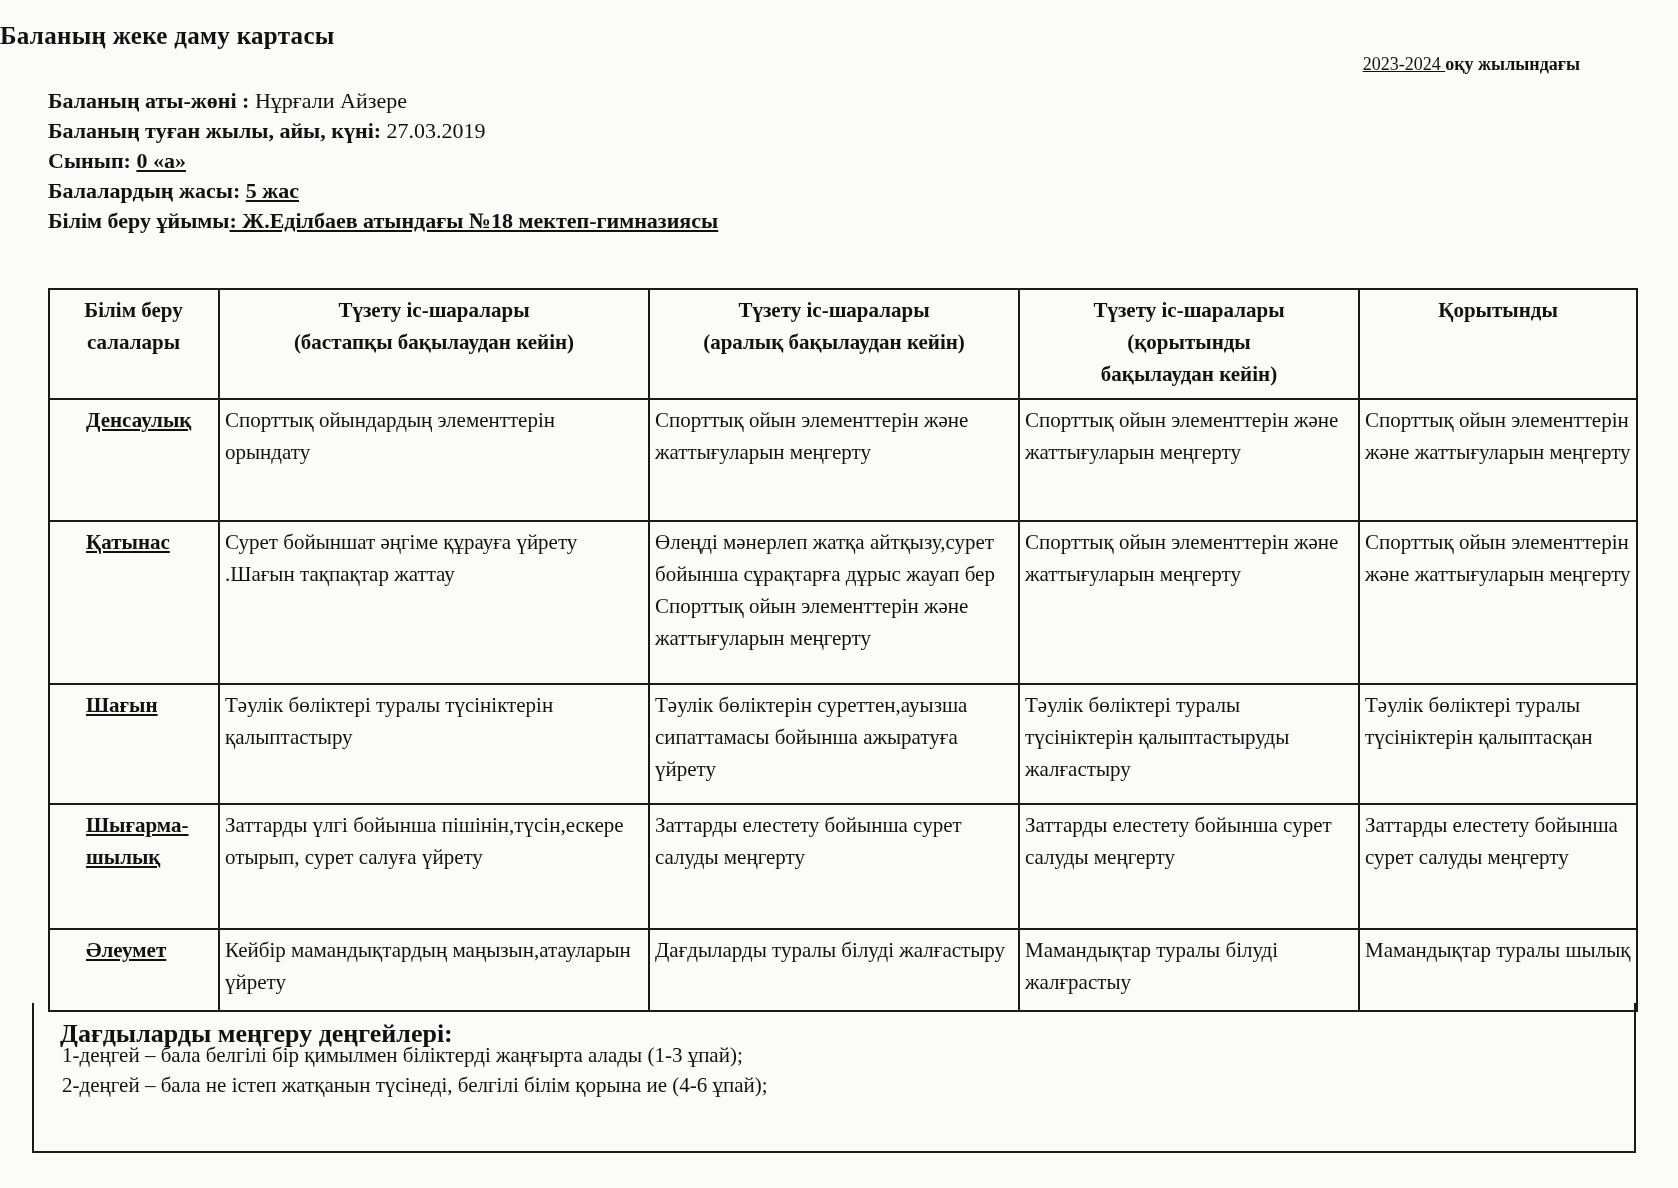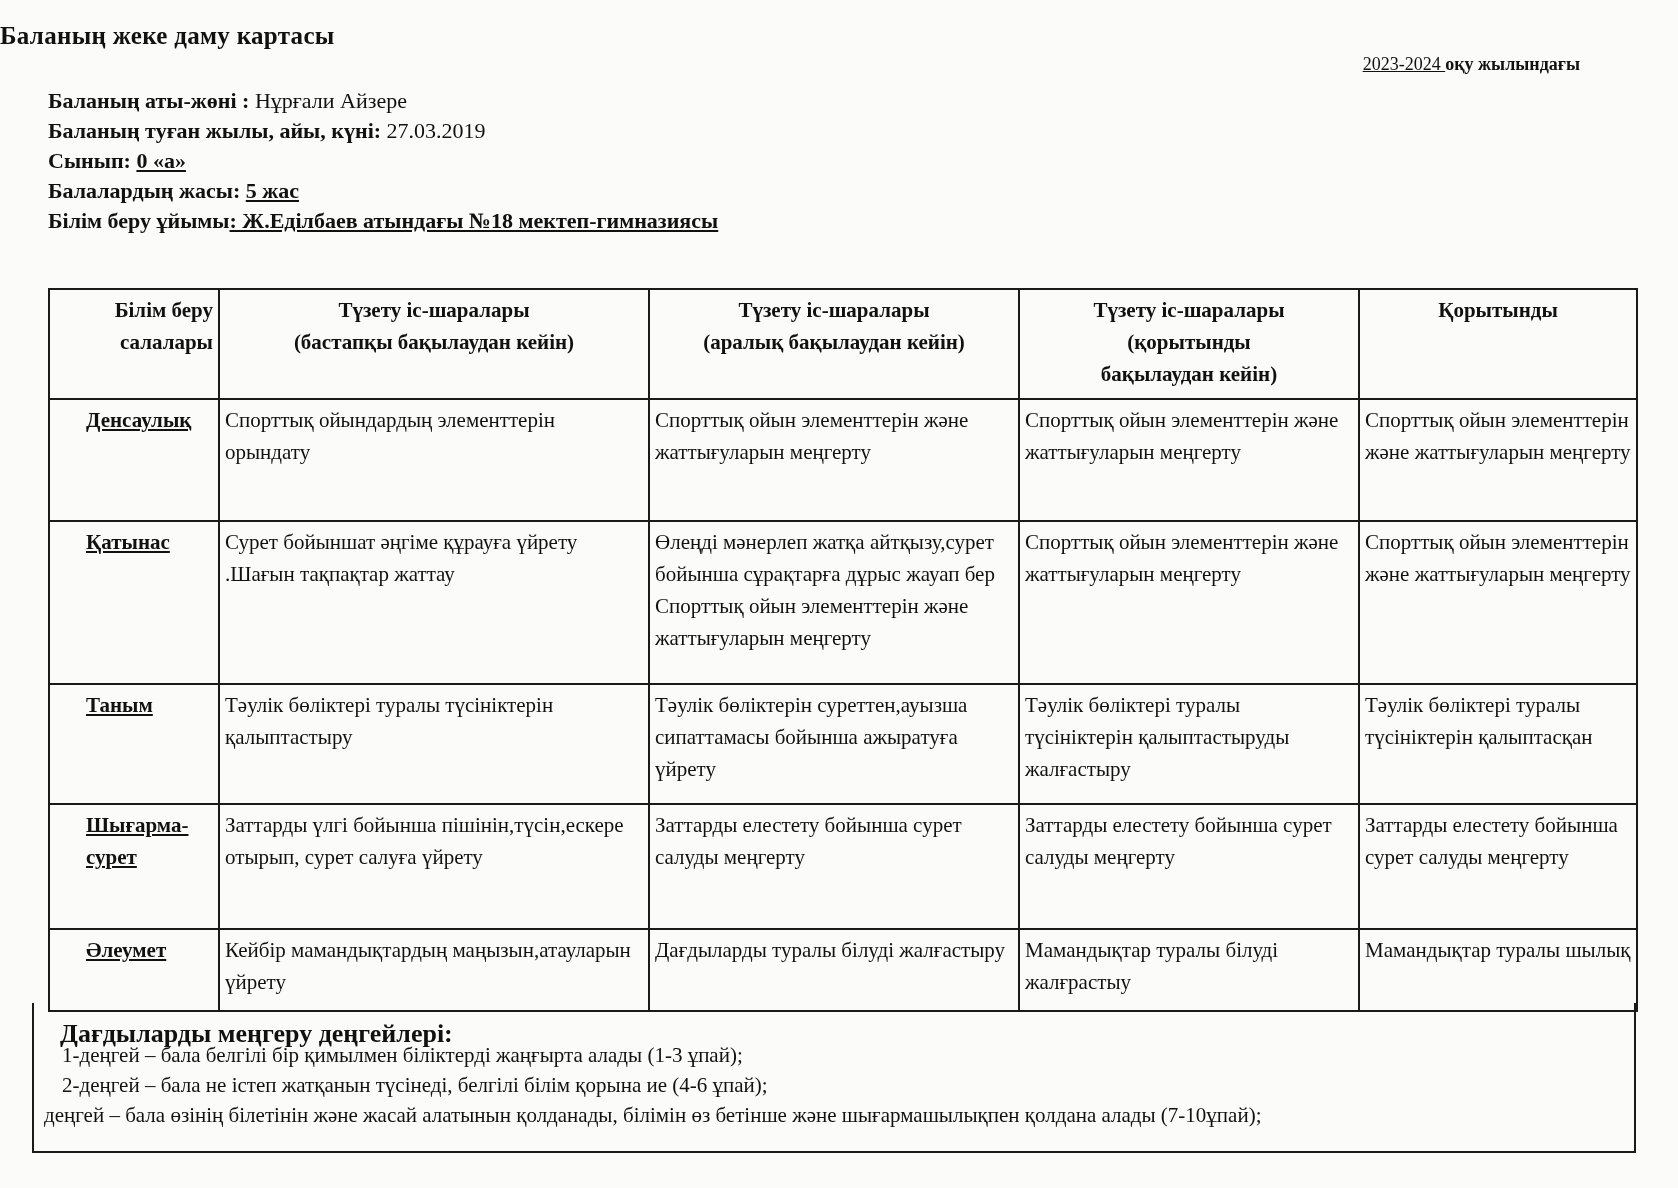--- a/index.html
+++ b/index.html
@@ -24,21 +24,21 @@
 
   table.main {
     position: absolute; left: 48px; top: 288px; width: 1588px;
     border-collapse: collapse; table-layout: fixed;
   }
   table.main td, table.main th {
     border: 2px solid #1a1a1a; vertical-align: top; padding: 4px 5px;
     font-size: 21px; line-height: 32px; text-align: left; font-weight: normal;
   }
   table.main th { font-weight: bold; text-align: center; }
-  table.main th.first { text-align: right; padding-left: 4px; }
+  table.main th.first { text-align: center; padding-left: 4px; }
   table.main td.area { font-weight: bold; padding-left: 36px; text-decoration: underline; }
   .pre { white-space: pre-line; }
 
   .footer {
     position: absolute; left: 32px; top: 1003px; width: 1604px; height: 150px;
     border: 2px solid #1a1a1a; border-top: none; box-sizing: border-box;
   }
   .footer .ftitle { position: absolute; left: 26px; top: 16px; font-weight: bold; font-size: 26px; }
   .footer .fl { position: absolute; font-size: 21px; white-space: nowrap; }
 </style>
@@ -87,42 +87,41 @@
       <td>Спорттық ойын элементтерін және жаттығуларын  меңгерту</td>
     </tr>
     <tr style="height:163px">
       <td class="area pre">Қатынас</td>
       <td>Сурет бойыншат әңгіме құрауға үйрету .Шағын тақпақтар жаттау</td>
       <td>Өлеңді мәнерлеп жатқа айтқызу,сурет бойынша сұрақтарға дұрыс жауап бер Спорттық ойын элементтерін және жаттығуларын  меңгерту</td>
       <td>Спорттық ойын элементтерін және жаттығуларын  меңгерту</td>
       <td>Спорттық ойын элементтерін және жаттығуларын  меңгерту</td>
     </tr>
     <tr style="height:120px">
-      <td class="area pre">Таным</td>
+      <td class="area pre">Шағын</td>
       <td>Тәулік бөліктері туралы түсініктерін қалыптастыру</td>
       <td>Тәулік бөліктерін суреттен,ауызша сипаттамасы бойынша ажыратуға үйрету</td>
       <td>Тәулік бөліктері туралы түсініктерін қалыптастыруды жалғастыру</td>
       <td>Тәулік бөліктері туралы түсініктерін қалыптасқан</td>
     </tr>
     <tr style="height:125px">
       <td class="area pre">Шығарма-
-сурет</td>
+шылық</td>
       <td>Заттарды үлгі бойынша пішінін,түсін,ескере отырып, сурет салуға үйрету</td>
       <td>Заттарды елестету бойынша сурет салуды меңгерту</td>
       <td>Заттарды елестету бойынша сурет салуды меңгерту</td>
       <td>Заттарды елестету бойынша сурет салуды меңгерту</td>
     </tr>
     <tr style="height:82px">
       <td class="area pre">Әлеумет</td>
       <td>Кейбір мамандықтардың маңызын,атауларын үйрету</td>
       <td>Дағдыларды туралы білуді жалғастыру</td>
       <td>Мамандықтар туралы білуді жалғрастыу</td>
       <td>Мамандықтар туралы шылық</td>
     </tr>
   </tbody>
 </table>
 
 <div class="footer">
   <div class="ftitle">Дағдыларды меңгеру деңгейлері:</div>
   <div class="fl" style="left:28px; top:40px;">1-деңгей – бала белгілі бір қимылмен біліктерді жаңғырта алады (1-3 ұпай);</div>
   <div class="fl" style="left:28px; top:70px;">2-деңгей – бала не істеп жатқанын түсінеді, белгілі білім қорына ие (4-6 ұпай);</div>
-  <div class="fl" style="left:10px; top:100px;">деңгей – бала өзінің білетінін және жасай алатынын қолданады, білімін өз бетінше және шығармашылықпен қолдана алады (7-10ұпай);</div>
 </div>
 
 </body></html>

